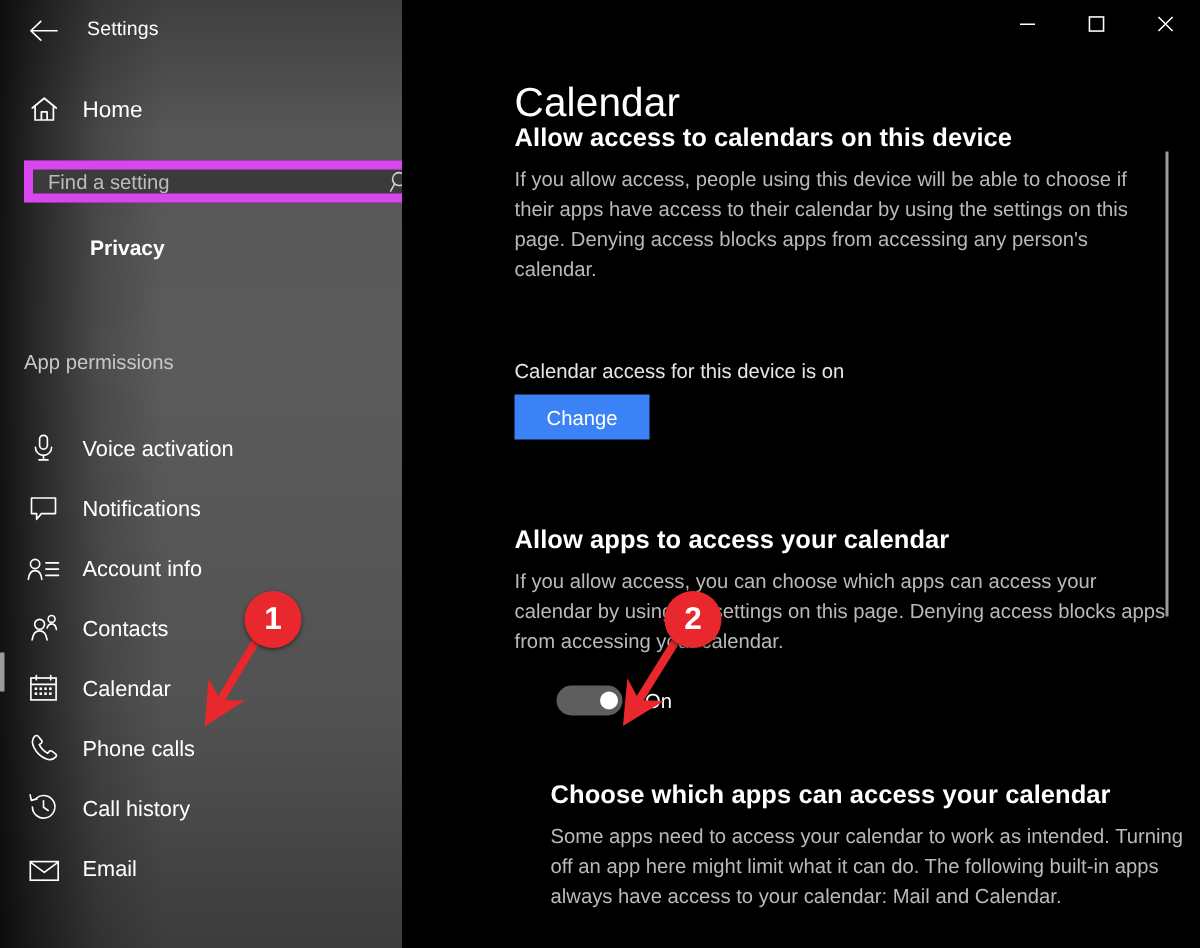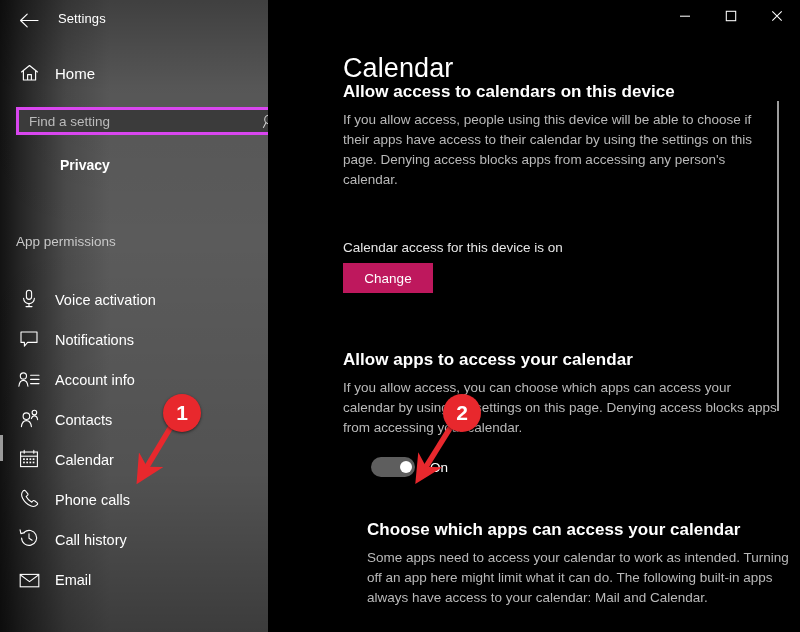--- a/index.html
+++ b/index.html
@@ -105,21 +105,21 @@
     color: #ffffff;
   }
 
   .search-box {
     position: absolute;
     left: 16px;
     top: 107px;
     width: 271px;
     height: 28px;
     background: #3b3b3b;
-    border: 3px solid #d946ef;
+    border: 6px solid #d946ef;
     box-sizing: border-box;
     display: flex;
     align-items: center;
     cursor: text;
   }
   .search-input {
     flex: 1;
     background: transparent;
     border: none;
     outline: none;
@@ -260,21 +260,21 @@
   .status-line {
     font-size: 13.5px;
     color: #e6e6e6;
     margin: 0;
   }
   .change-button {
     margin-top: 8px;
     min-width: 90px;
     height: 30px;
     padding: 0 16px;
-    background: #be185d;
+    background: #3b82f6;
     color: #ffffff;
     border: none;
     outline: none;
     font-family: "Liberation Sans", sans-serif;
     font-size: 13.5px;
     cursor: pointer;
   }
 
   .toggle-row {
     display: flex;

